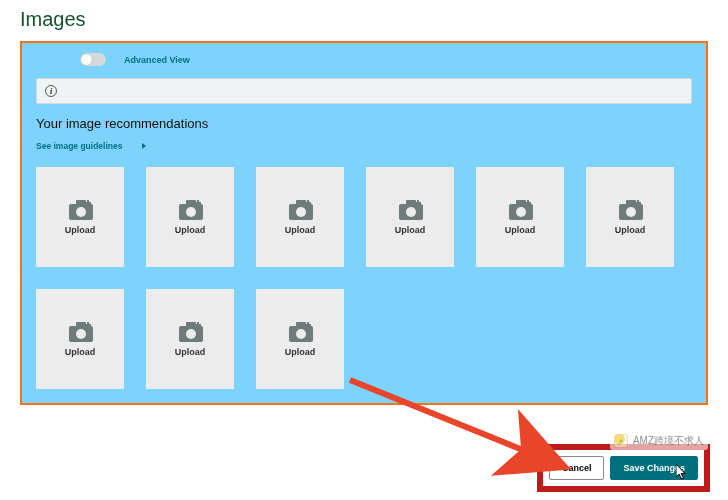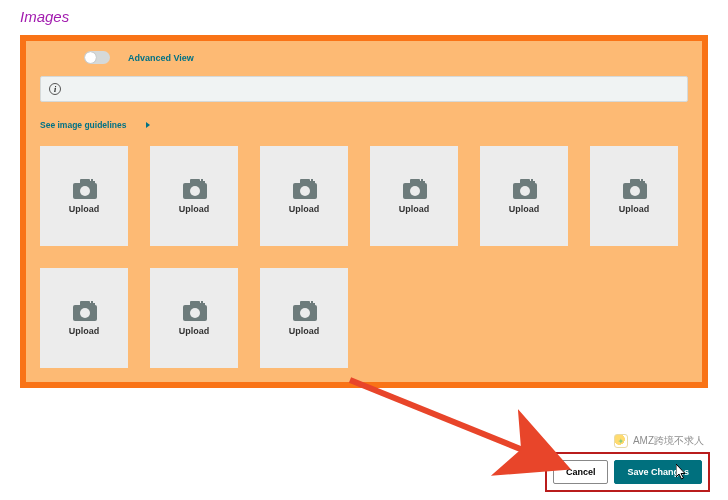--- a/index.html
+++ b/index.html
@@ -6,30 +6,29 @@
   body {
     font-family: "Amazon Ember", Arial, sans-serif;
     background: #ffffff;
     width: 728px;
     height: 500px;
     overflow: hidden;
     position: relative;
     color: #111;
   }
   .page-title {
-    font-size: 15px;
+    font-size: 20px;
     font-weight: 400;
-    color: #a21caf;
+    color: #14532d;
     padding: 8px 0 10px 20px;
-    font-style: italic;
   }
   .panel {
-    border: 6px solid #f97316;
+    border: 2px solid #f97316;
     margin: 0 20px 0 20px;
-    background: #fdba74;
+    background: #7dd3fc;
     padding-bottom: 6px;
   }
   .toggle-row {
     display: flex;
     align-items: center;
     gap: 18px;
     padding: 10px 0 12px 58px;
   }
   .toggle {
     width: 26px;
@@ -133,21 +132,21 @@
     font-size: 9px;
     color: #333;
     font-weight: 600;
   }
   .action-bar {
     position: absolute;
     right: 18px;
     bottom: 8px;
     display: flex;
     gap: 6px;
-    border: 2px solid #b91c1c;
+    border: 6px solid #b91c1c;
     padding: 6px 6px;
     background: #fff;
   }
   .btn {
     font-size: 9px;
     padding: 6px 12px;
     border-radius: 2px;
     cursor: pointer;
     border: 1px solid #888;
     background: #fff;
@@ -206,20 +205,21 @@
   <div class="toggle-row">
     <div class="toggle"></div>
     <div class="toggle-label">Advanced View</div>
   </div>
 
   <div class="info-bar">
     <div class="info-icon">i</div>
   </div>
 
   <div class="section">
+    <h2>Your image recommendations</h2>
     <span class="link">
       <span>See image guidelines</span>
       <span class="caret"></span>
     </span>
   </div>
 
   <div class="grid">
 
   <div class="tile">
     <span class="cam">

